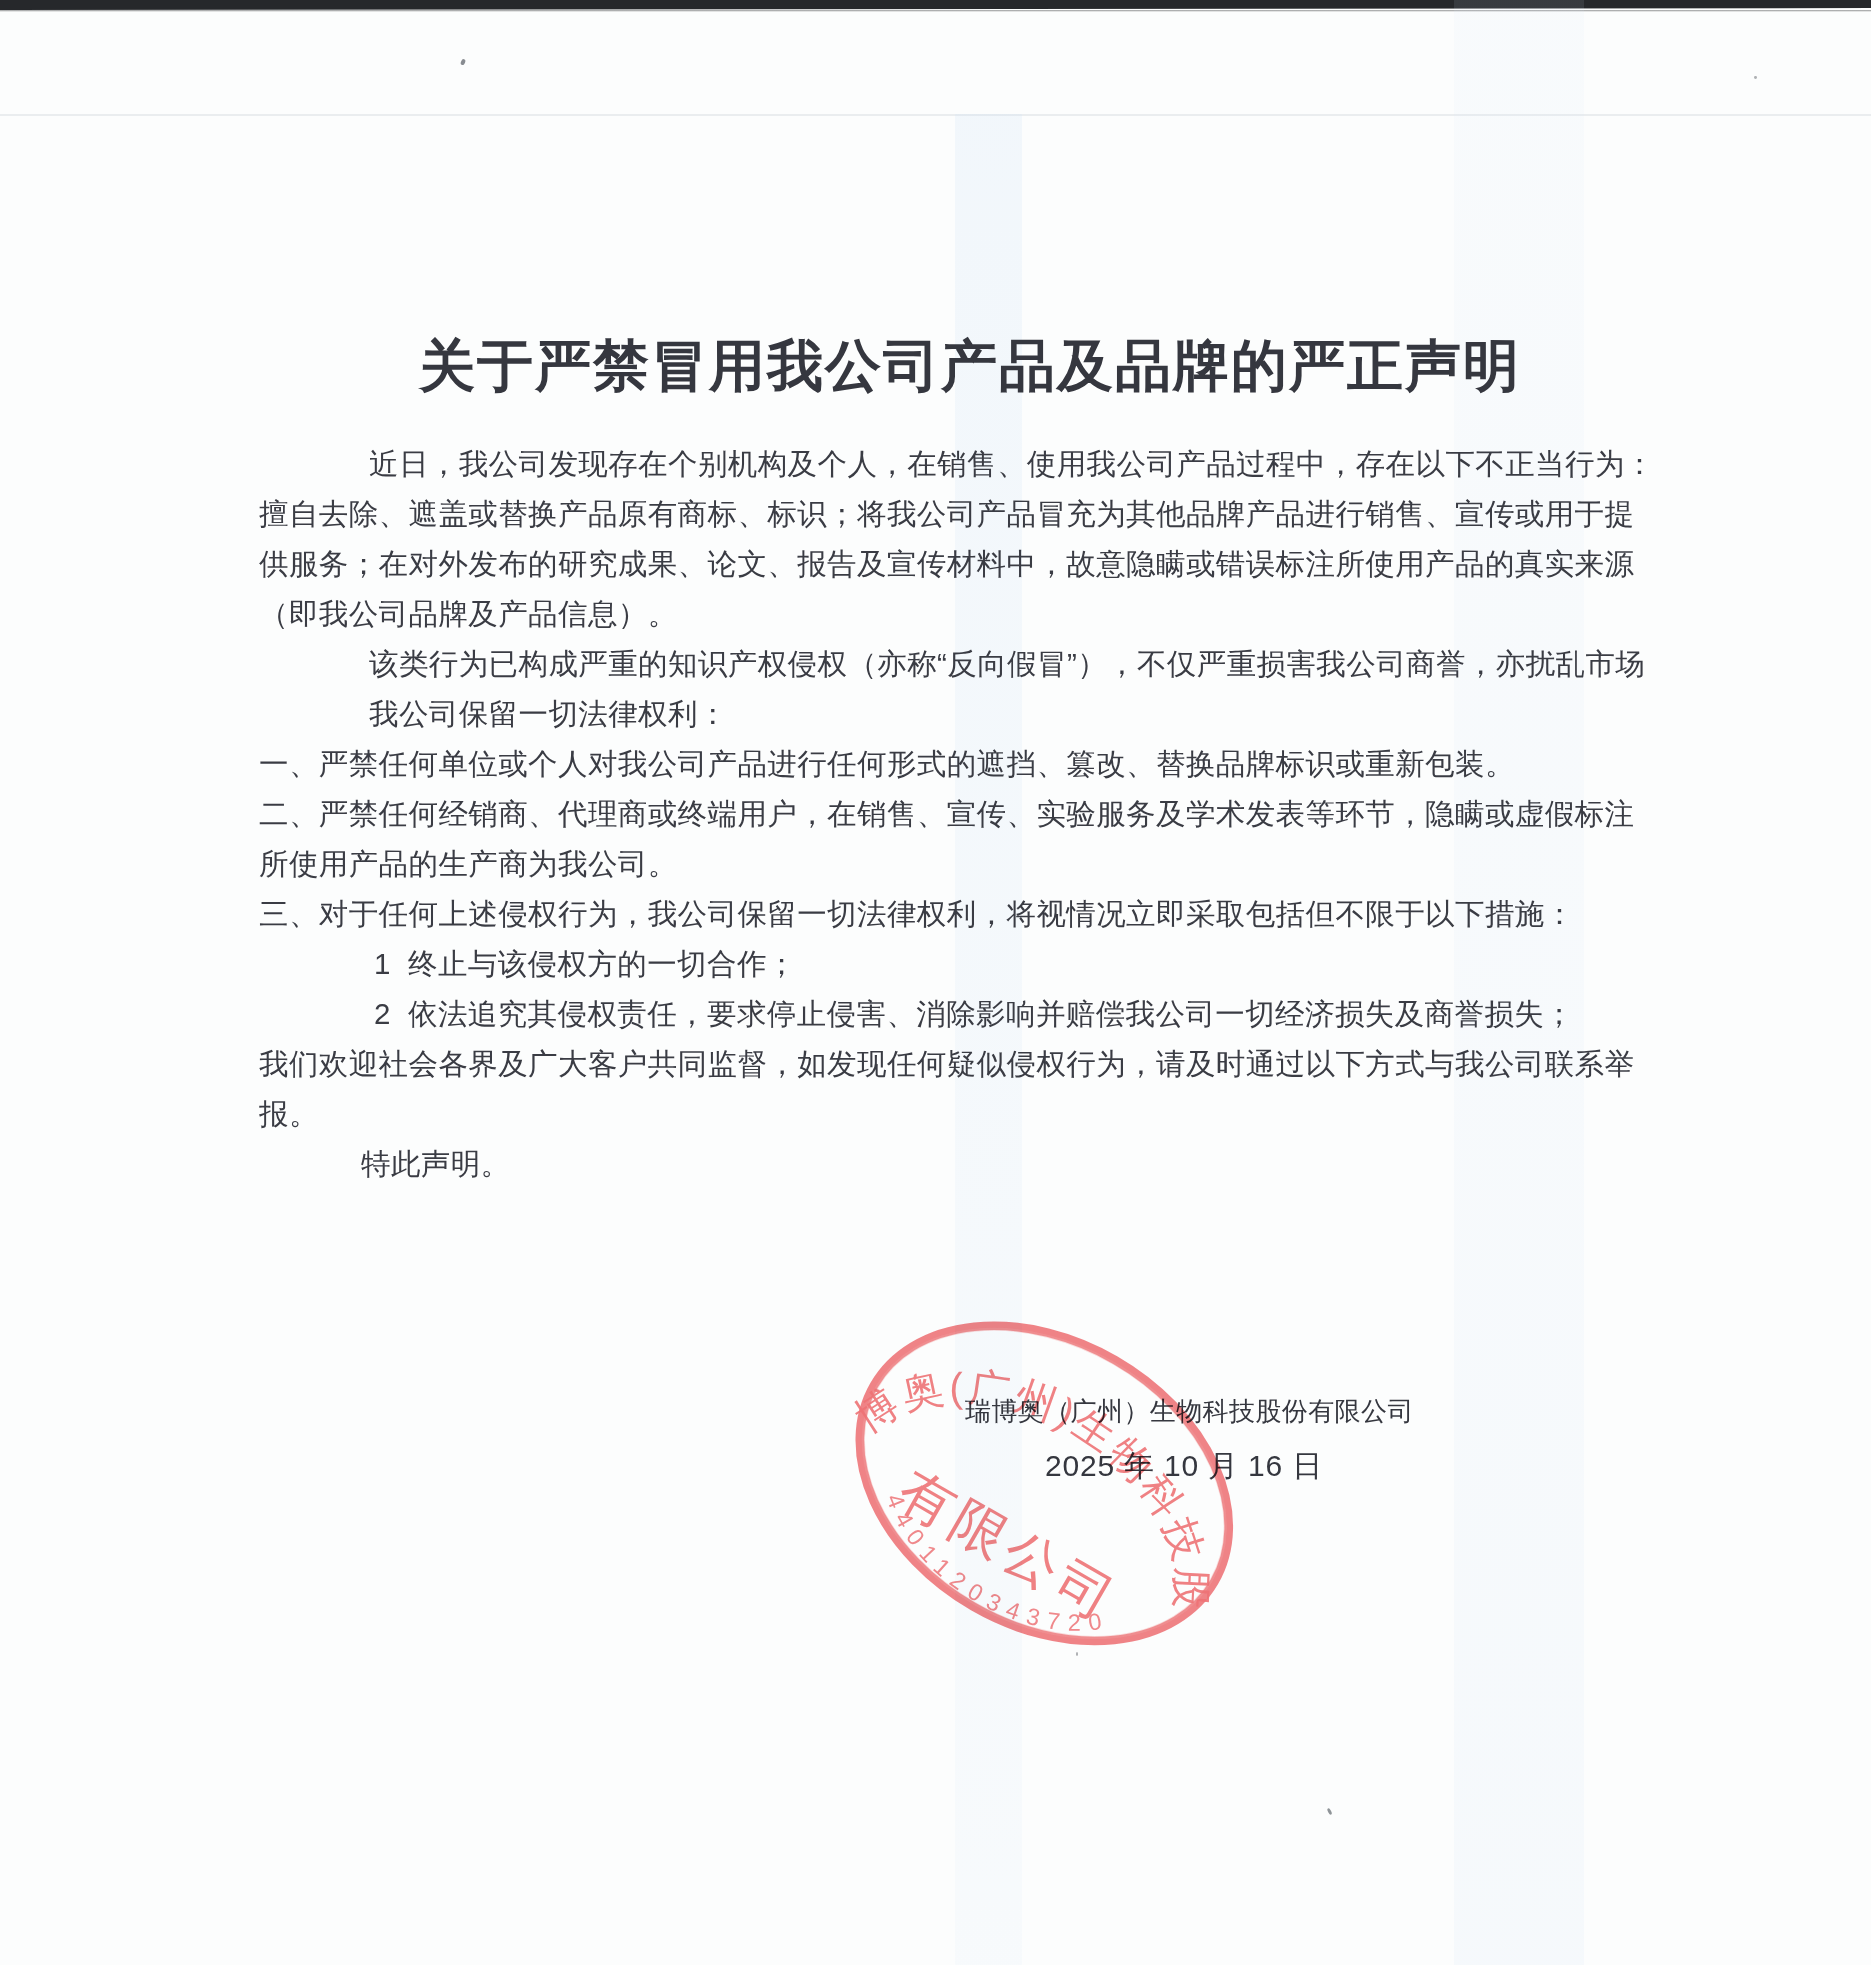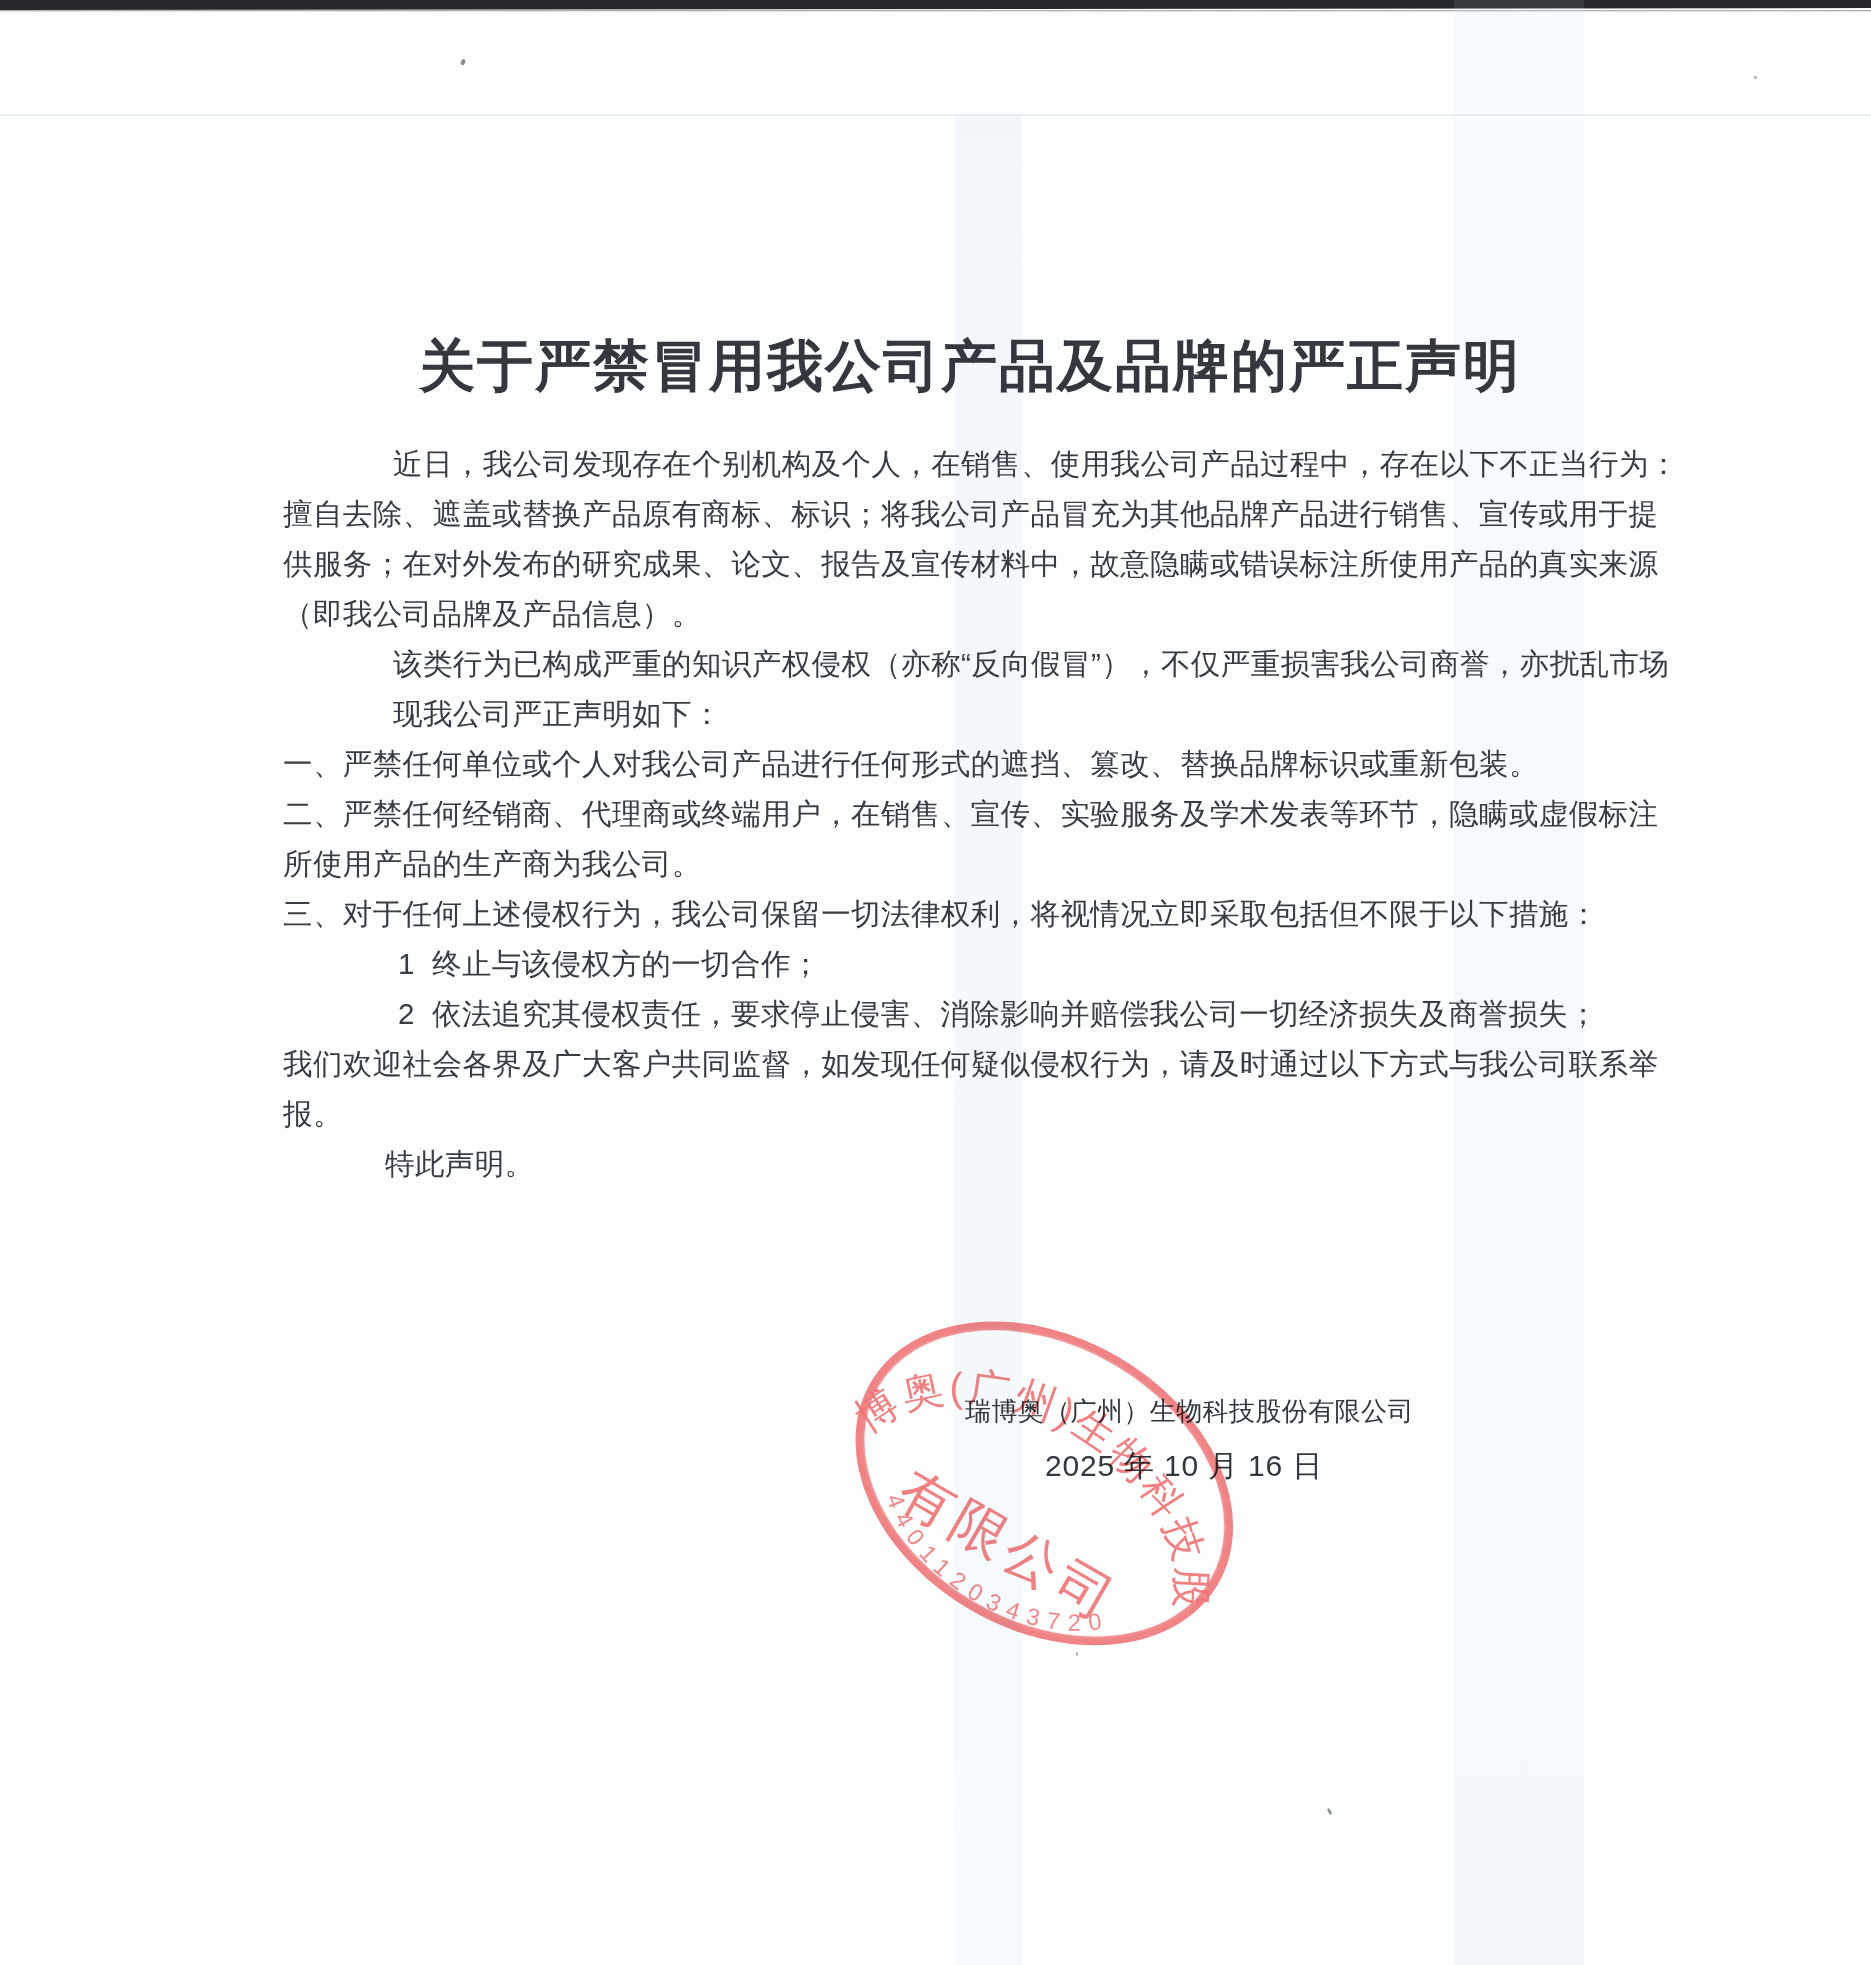--- a/index.html
+++ b/index.html
@@ -72,21 +72,20 @@
     left: 259px; top: 439px;
     width: 1393px;
   }
   .ln {
     height: 50px;
     line-height: 50px;
     font-size: 29.5px;
     letter-spacing: 0.4px;
     white-space: pre;
     color: #3a3c44;
-    margin-left: 24px;
   }
   .ind    { padding-left: 110px; }
   .ind-sm { padding-left: 102px; }
   .sub    { padding-left: 115px; }
 
   .sig-company {
     position: absolute;
     left: 965px; top: 1394px;
     font-size: 26px;
     letter-spacing: 0.4px;
@@ -127,21 +126,21 @@
   <div class="speck sp4"></div>
 
   <div class="doc-title">关于严禁冒用我公司产品及品牌的严正声明</div>
 
   <div class="doc-body">
     <div class="ln ind">近日，我公司发现存在个别机构及个人，在销售、使用我公司产品过程中，存在以下不正当行为：</div>
     <div class="ln">擅自去除、遮盖或替换产品原有商标、标识；将我公司产品冒充为其他品牌产品进行销售、宣传或用于提</div>
     <div class="ln">供服务；在对外发布的研究成果、论文、报告及宣传材料中，故意隐瞒或错误标注所使用产品的真实来源</div>
     <div class="ln">（即我公司品牌及产品信息）。</div>
     <div class="ln ind">该类行为已构成严重的知识产权侵权（亦称“反向假冒”），不仅严重损害我公司商誉，亦扰乱市场</div>
-    <div class="ln ind">现我公司严正声明如下：</div>
+    <div class="ln ind">我公司保留一切法律权利：</div>
     <div class="ln">一、严禁任何单位或个人对我公司产品进行任何形式的遮挡、篡改、替换品牌标识或重新包装。</div>
     <div class="ln">二、严禁任何经销商、代理商或终端用户，在销售、宣传、实验服务及学术发表等环节，隐瞒或虚假标注</div>
     <div class="ln">所使用产品的生产商为我公司。</div>
     <div class="ln">三、对于任何上述侵权行为，我公司保留一切法律权利，将视情况立即采取包括但不限于以下措施：</div>
     <div class="ln sub">1  终止与该侵权方的一切合作；</div>
     <div class="ln sub">2  依法追究其侵权责任，要求停止侵害、消除影响并赔偿我公司一切经济损失及商誉损失；</div>
     <div class="ln">我们欢迎社会各界及广大客户共同监督，如发现任何疑似侵权行为，请及时通过以下方式与我公司联系举</div>
     <div class="ln">报。</div>
     <div class="ln ind-sm">特此声明。</div>
   </div>

